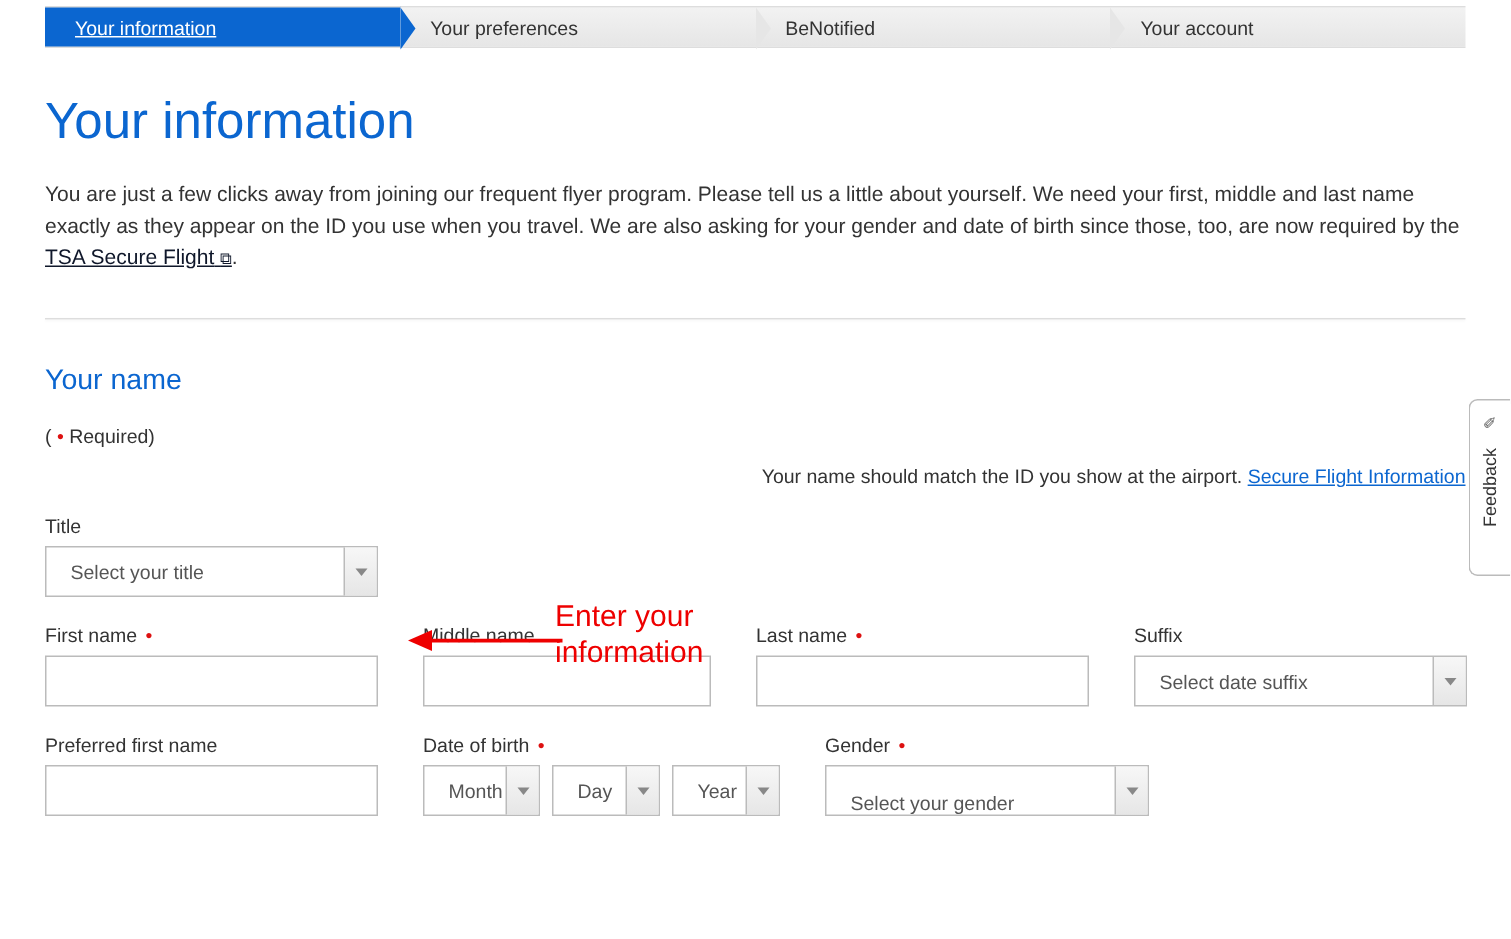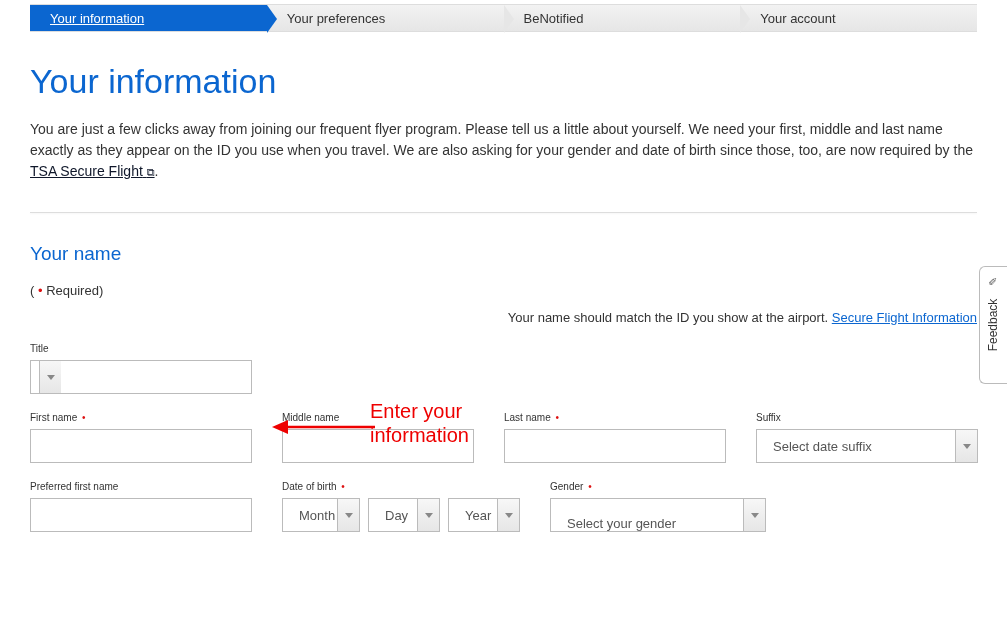--- a/index.html
+++ b/index.html
@@ -24,21 +24,21 @@
 
   hr.sep { border: none; border-top: 1px solid #ddd; margin: 30px 0 10px 0; box-shadow: 0 1px 2px rgba(0,0,0,0.05); }
 
   .required-note { font-size: 13px; margin-bottom: 12px; }
   .red { color: #d11; }
   .hint { font-size: 13px; margin-bottom: 18px; text-align: right; }
   .hint a { color: #0b66d0; text-decoration: underline; }
 
   .row { display: flex; gap: 30px; margin-bottom: 18px; }
   .field { display: flex; flex-direction: column; }
-  .label { font-size: 10px; margin-bottom: 6px; }
+  .label { font-size: 13px; margin-bottom: 6px; }
   .label .req { color: #d11; margin-left: 2px; }
 
   input[type=text], select.full, .selectbox {
     height: 34px; border: 1px solid #bbb; background: #fff; font-size: 13px; padding: 0 8px; color: #333;
   }
   .selectbox { position: relative; display: flex; align-items: center; justify-content: space-between; padding-right: 0; }
   .selectbox .sel-text { padding-left: 8px; color: #555; flex: 1; }
   .selectbox .sel-btn { width: 22px; height: 32px; border-left: 1px solid #bbb; background: linear-gradient(#f7f7f7,#e6e6e6); display:flex; align-items:center; justify-content:center; }
   .caret { width: 0; height: 0; border-left: 4px solid transparent; border-right: 4px solid transparent; border-top: 5px solid #888; }
 
@@ -96,20 +96,21 @@
 </div>
 
 <div class="hint">
   <span>Your name should match the ID you show at the airport. </span><a href="#">Secure Flight Information</a>
 </div>
 
 <div class="row">
   <div class="field">
     <div class="label">Title</div>
     <div class="selectbox w-title">
+      <span class="sel-text">Select your title</span>
       <span class="sel-btn">
             <span class="caret"></span>
           </span>
     </div>
   </div>
 </div>
 
 <div class="row">
   <div class="field">
     <div class="label"><span>First name</span> <span class="req">•</span></div>

